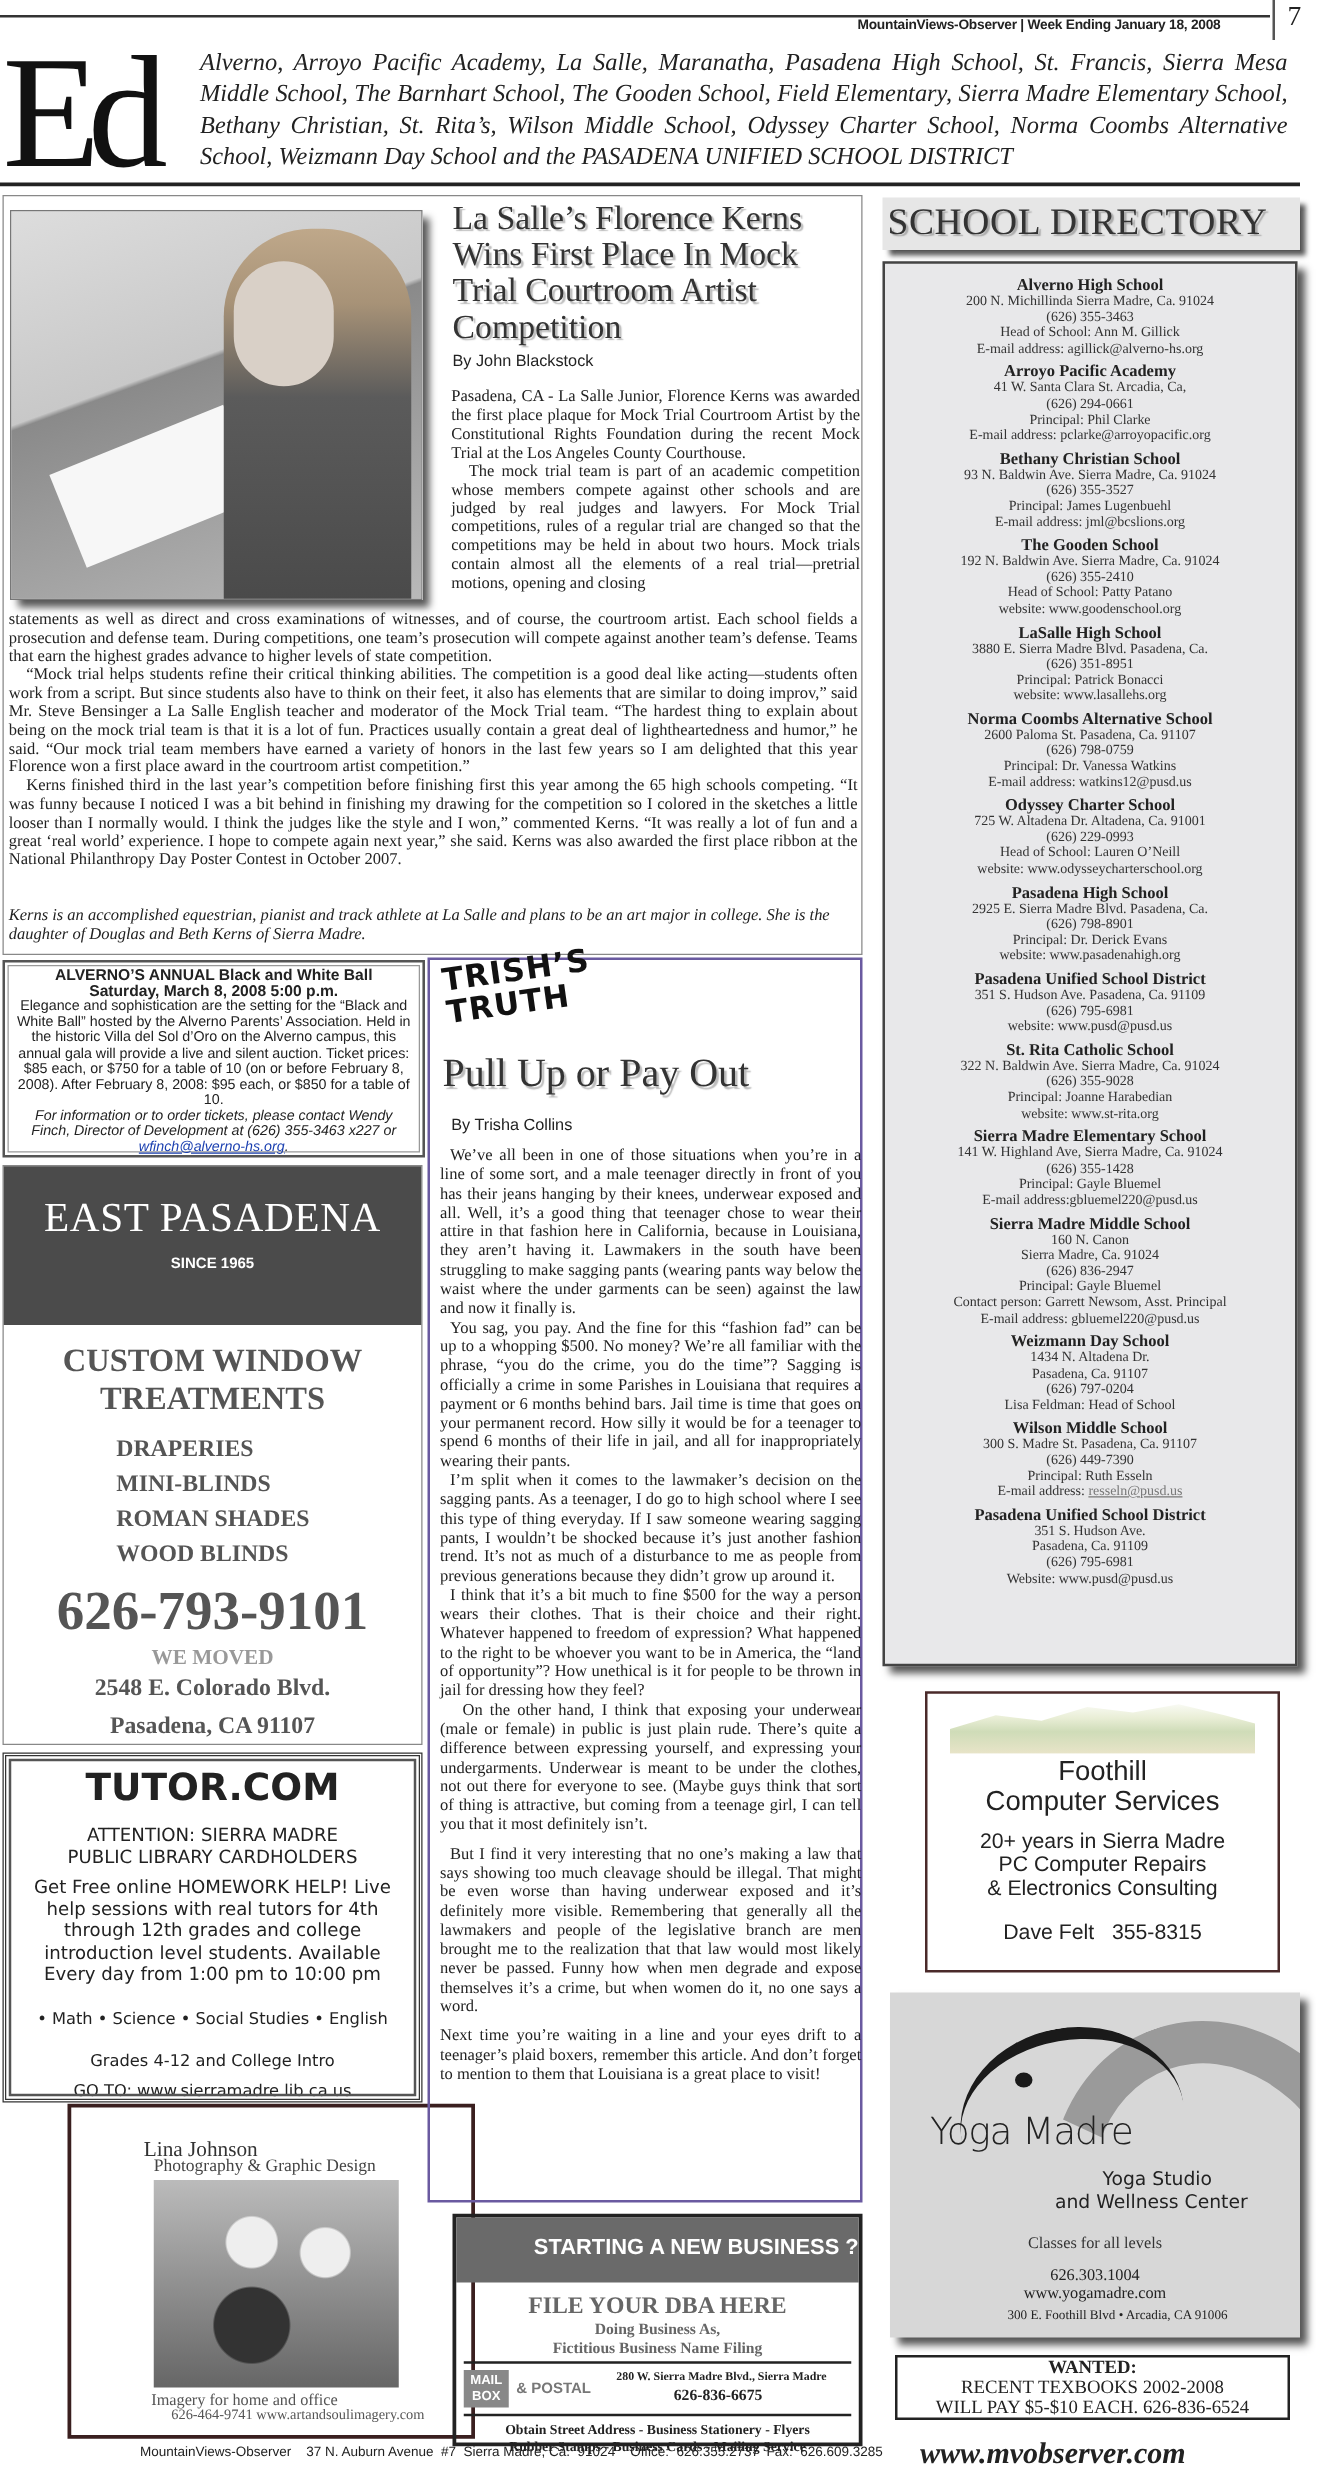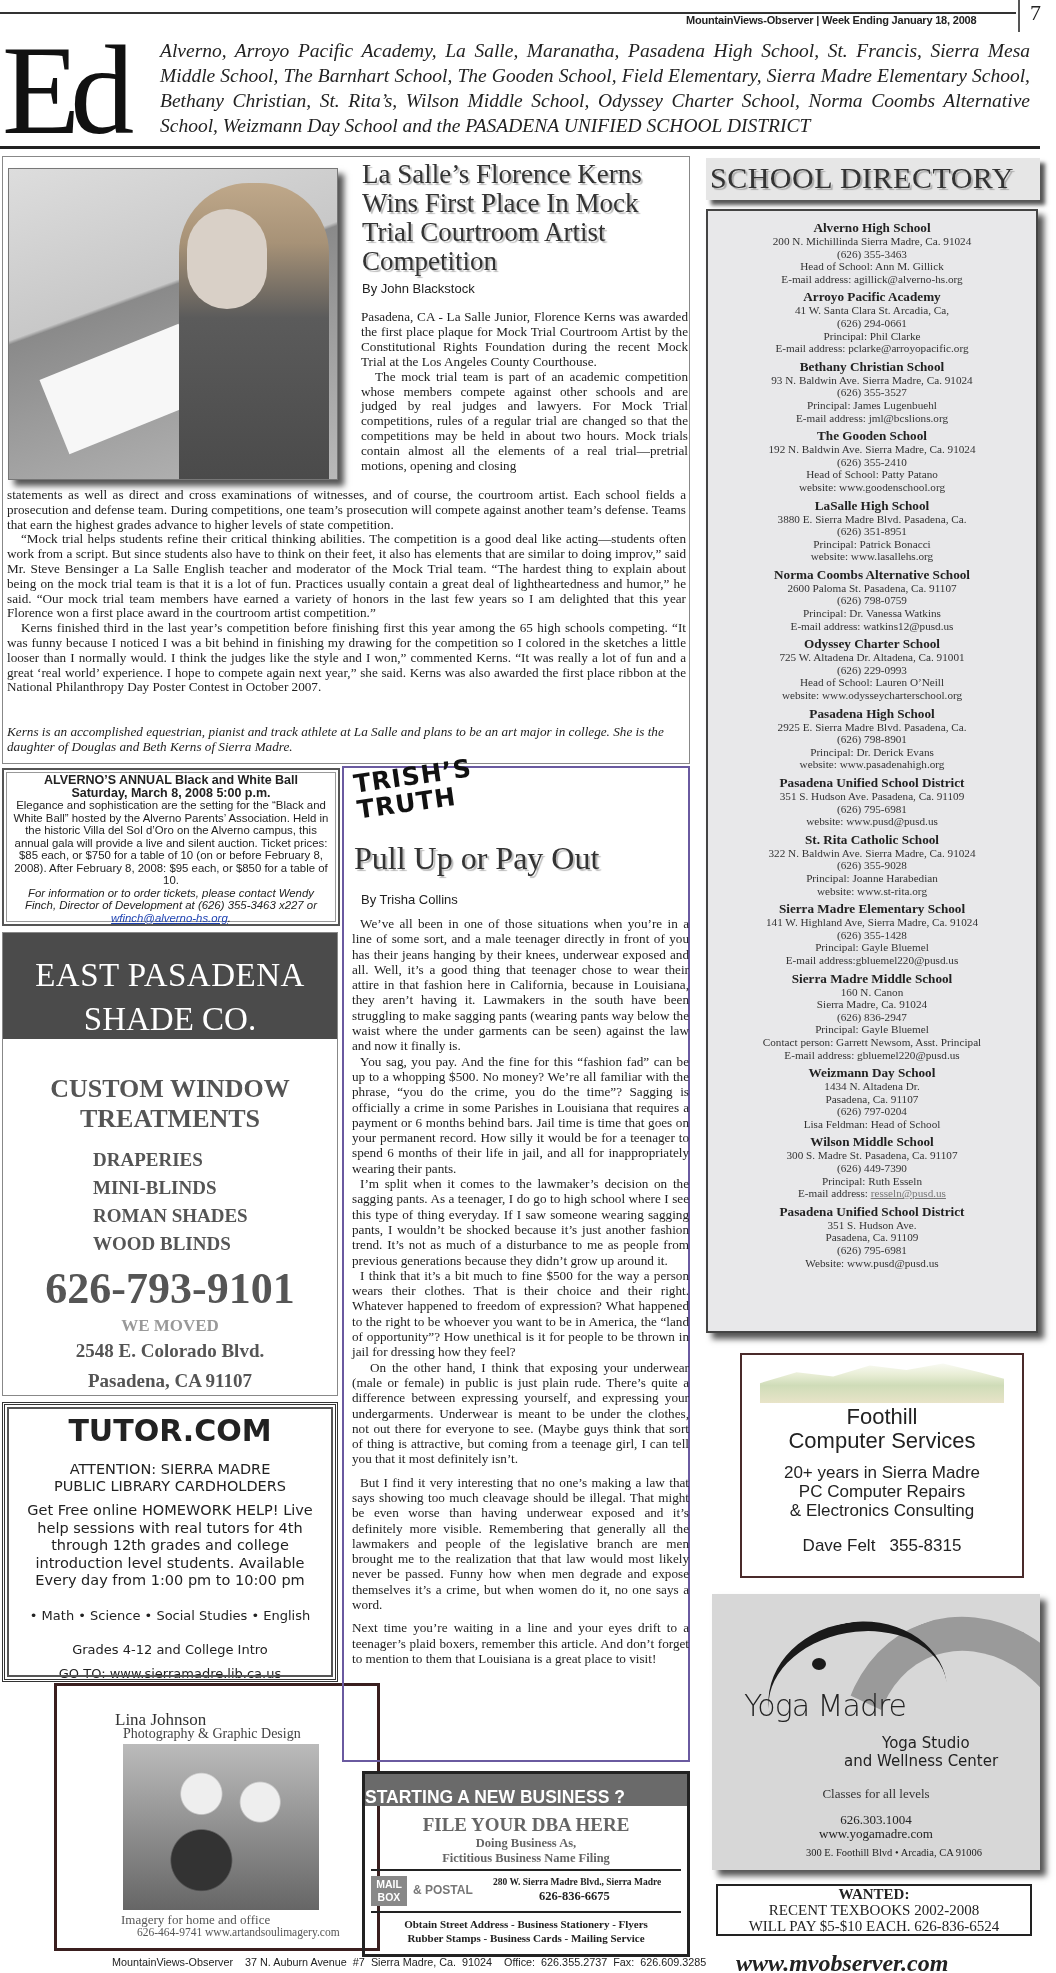--- a/index.html
+++ b/index.html
@@ -33,21 +33,21 @@
   .a1-italic { left: 7px; top: 725px; width: 679px; font-style: italic; font-size: 13.2px; line-height: 14.8px; }
 
   
   .alverno { left: 2px; top: 768px; width: 338px; height: 158px; border: 2px solid #555; box-shadow: inset 0 0 0 2px #fff, inset 0 0 0 3px #999; padding: 4px 8px; text-align: center; font-family: "Liberation Sans", sans-serif; font-size: 11.4px; line-height: 12.5px; }
   .alverno .t1, .alverno .t2 { font-weight: bold; font-size: 12.5px; line-height: 12.5px; }
   .alverno .it { font-style: italic; }
   .alverno a { color: #1a3fb0; text-decoration: underline; }
 
   
   .shade { left: 2px; top: 932px; width: 336px; height: 464px; border: 1px solid #888; }
-  .shade-top { position: absolute; left: 0; top: 0; width: 100%; height: 106px; background: #4b4b4b; color: #fff; text-align: center; }
+  .shade-top { position: absolute; left: 0; top: 0; width: 100%; height: 127px; background: #4b4b4b; color: #fff; text-align: center; }
   .shade-top .n1 { font-size: 33px; line-height: 44px; padding-top: 20px; font-family: "Liberation Serif", serif; letter-spacing: 0.5px; }
   .shade-top .n2 { font-size: 33px; line-height: 44px; font-family: "Liberation Serif", serif; }
   .shade-top .since { font-size: 12px; font-weight: bold; font-family: "Liberation Sans", sans-serif; margin-top: 6px; }
   .shade-body { position: absolute; left: 0; top: 137px; width: 100%; text-align: center; color: #555; font-family: "Liberation Serif", serif; }
   .shade-body .cw { font-size: 26px; line-height: 30px; font-weight: bold; margin-top: 4px; }
   .shade-body ul { list-style: none; text-align: left; margin: 12px 0 0 90px; }
   .shade-body li { font-size: 19px; line-height: 28px; font-weight: bold; }
   .shade-body .phone { font-size: 44px; font-weight: bold; line-height: 54px; margin-top: 4px; }
   .shade-body .moved { font-size: 17px; color: #999; font-weight: bold; line-height: 20px; }
   .shade-body .addr { font-size: 19px; font-weight: bold; line-height: 30px; }
@@ -73,21 +73,21 @@
   .trish-logo { left: 352px; top: 772px; font-family: "DejaVu Sans", sans-serif; font-weight: bold; font-size: 25px; line-height: 26px; transform: rotate(-8deg); transform-origin: left top; letter-spacing: 1px; color: #111; }
   .trish-title { left: 354px; top: 840px; font-size: 32px; color: #333; text-shadow: 2px 2px 1px #bbb; font-family: "Liberation Serif", serif; }
   .trish-byline { left: 361px; top: 892px; font-size: 13px; font-family: "Liberation Sans", sans-serif; }
   .trish-body { left: 352px; top: 916px; width: 337px; font-size: 13.2px; line-height: 15.3px; text-align: justify; }
   .trish-body p { text-indent: 8px; }
   .trish-body p.gap { margin-top: 8px; }
   .trish-body p.noind { text-indent: 0; }
 
   
   .dba { left: 362px; top: 1771px; width: 328px; height: 186px; border: 3px solid #222; }
-  .dba .head { height: 32px; background: #6a6a6a; color: #fff; font-family: "Liberation Sans", sans-serif; font-weight: bold; font-size: 17.5px; text-align: left; line-height: 46px; }
+  .dba .head { height: 52px; background: #6a6a6a; color: #fff; font-family: "Liberation Sans", sans-serif; font-weight: bold; font-size: 17.5px; text-align: right; line-height: 46px; }
   .dba .file { text-align: center; font-family: "Liberation Serif", serif; font-weight: bold; color: #666; font-size: 19px; line-height: 22px; margin-top: 8px; }
   .dba .doing { text-align: center; font-weight: bold; color: #666; font-size: 12.5px; line-height: 15px; }
   .dba .rule { height: 2px; background: #222; margin: 3px 6px; }
   .dba .mailrow { position: relative; height: 34px; }
   .dba .mailbox { position: absolute; left: 6px; top: 2px; width: 36px; height: 30px; background: #888; color: #fff; font-family: "Liberation Sans", sans-serif; font-weight: bold; font-size: 10.5px; line-height: 13px; text-align: center; padding-top: 2px; }
   .dba .postal { position: absolute; left: 48px; top: 9px; font-family: "Liberation Sans", sans-serif; font-weight: bold; color: #777; font-size: 12px; }
   .dba .addr { position: absolute; left: 128px; top: 3px; font-size: 9.5px; font-weight: bold; }
   .dba .ph { position: absolute; left: 174px; top: 15px; font-size: 12.5px; font-weight: bold; }
   .dba .services { text-align: center; font-weight: bold; font-size: 11px; line-height: 14px; margin-top: 4px; }
 
@@ -162,21 +162,20 @@
 <div class="abs alverno">
   <div class="t1">ALVERNO’S ANNUAL Black and White Ball</div>
   <div class="t2">Saturday, March 8, 2008 5:00 p.m.</div>
   <div>Elegance and sophistication are the setting for the “Black and White Ball” hosted by the Alverno Parents’ Association. Held in the historic Villa del Sol d’Oro on the Alverno campus, this annual gala will provide a live and silent auction.  Ticket prices: $85 each, or $750 for a table of 10 (on or before February 8, 2008). After February 8, 2008: $95 each, or $850 for a table of 10.</div>
   <div class="it"><span>For information or to order tickets, please contact Wendy Finch, Director of Development at (626) 355-3463 x227 or </span><a href="#">wfinch@alverno-hs.org</a><span>.</span></div>
 </div>
 
 <div class="abs shade">
   <div class="shade-top">
     <div class="n1">EAST PASADENA</div>
-    <div class="n2">SHADE CO.</div>
     <div class="since">SINCE 1965</div>
   </div>
   <div class="shade-body">
     <div class="cw">CUSTOM WINDOW TREATMENTS</div>
     <ul>
       <li>DRAPERIES</li>
       <li>MINI-BLINDS</li>
       <li>ROMAN SHADES</li>
       <li>WOOD BLINDS</li>
     </ul>

